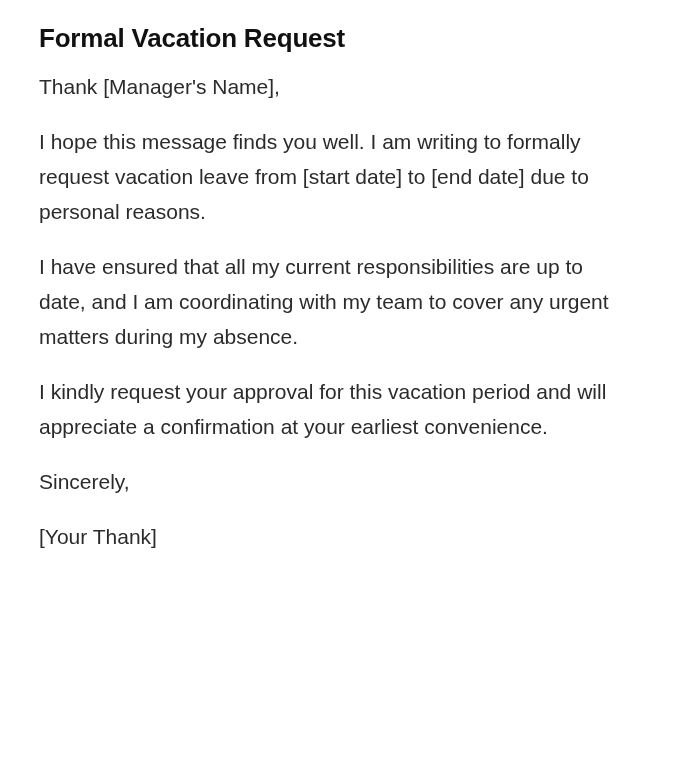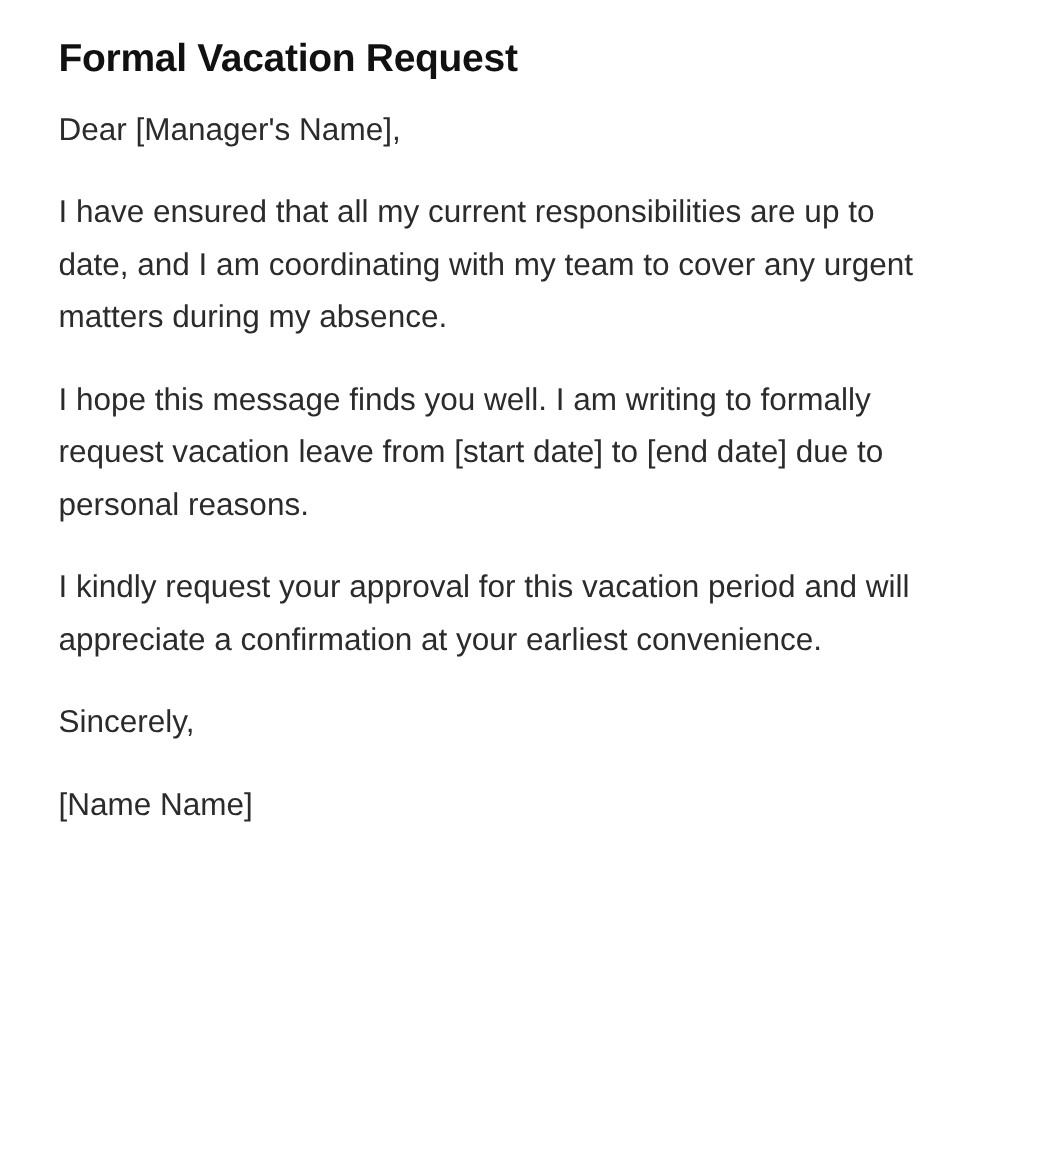--- a/index.html
+++ b/index.html
@@ -37,26 +37,26 @@
     color: #2b2b2b;
   }
 </style>
 </head>
 <body>
 
 <article class="doc">
   <h2 class="doc-title">Formal Vacation Request</h2>
 
 
-  <p>Dear [Manager's Name],</p>
+  <p>Thank [Manager's Name],</p>
+
+  <p>I hope this message finds you well. I am writing to formally request vacation leave from [start date] to [end date] due to personal reasons.</p>
 
   <p>I have ensured that all my current responsibilities are up to date, and I am coordinating with my team to cover any urgent matters during my absence.</p>
-
-  <p>I hope this message finds you well. I am writing to formally request vacation leave from [start date] to [end date] due to personal reasons.</p>
 
   <p>I kindly request your approval for this vacation period and will appreciate a confirmation at your earliest convenience.</p>
 
 
   <p>Sincerely,</p>
 
-  <p>[Name Name]</p>
+  <p>[Your Thank]</p>
 
 </article>
 
 </body></html>

